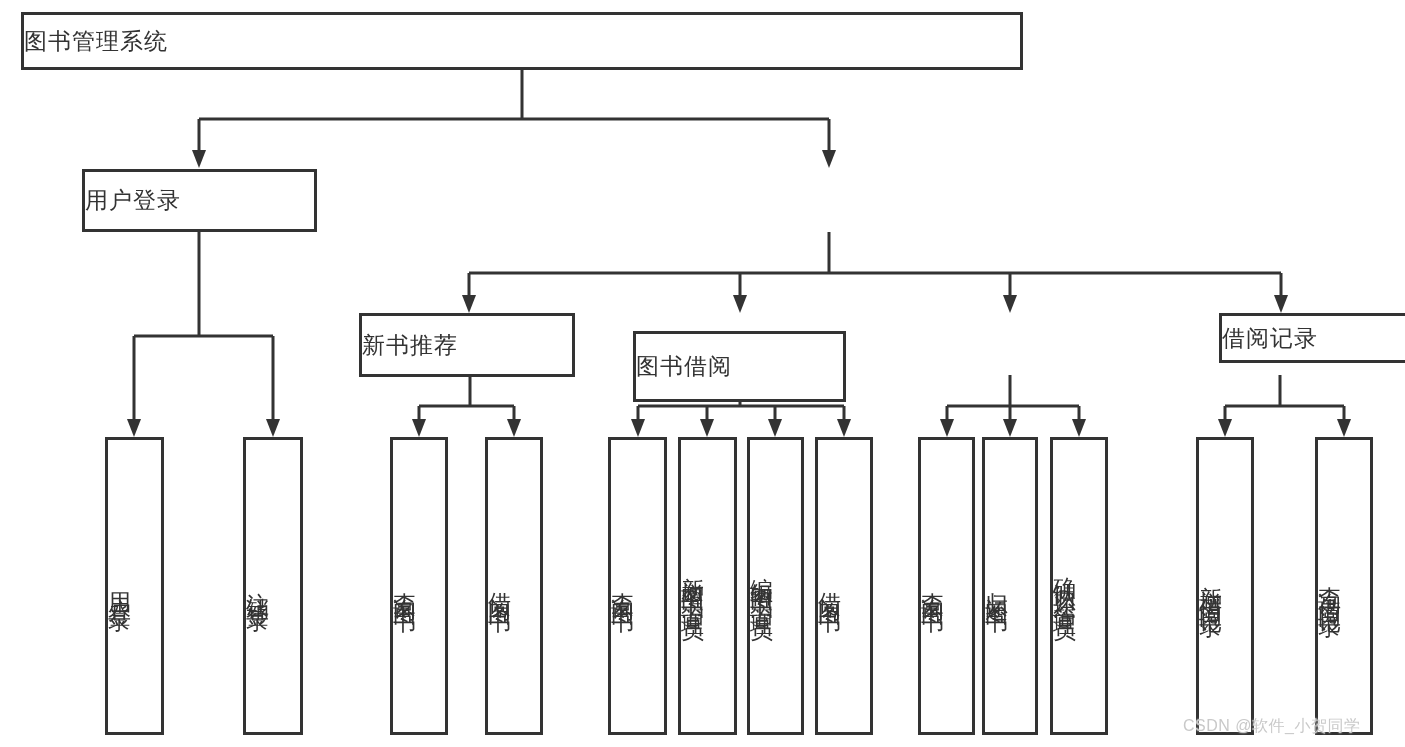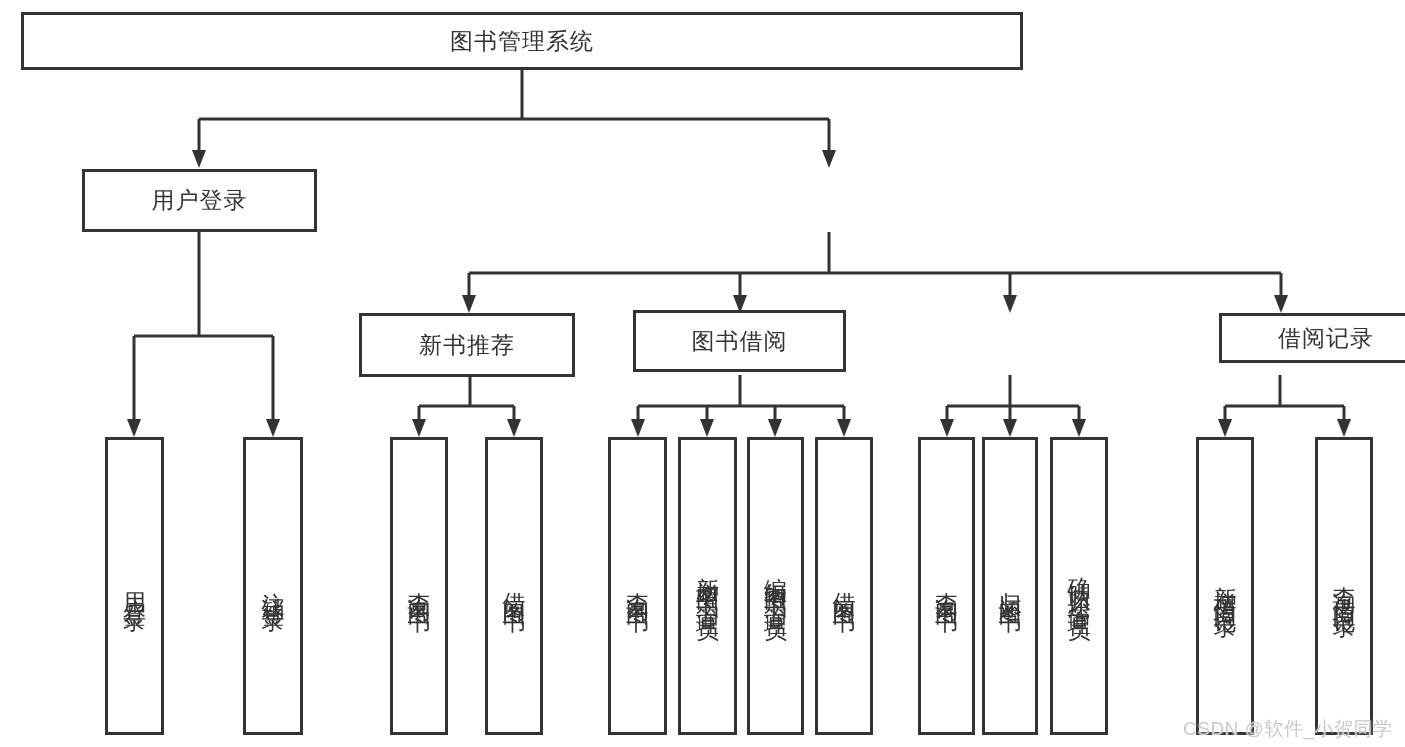--- a/index.html
+++ b/index.html
@@ -31,21 +31,20 @@
     fill: #333333;
     stroke: none;
   }
   .box {
     position: absolute;
     box-sizing: border-box;
     border: 3px solid #333333;
     background: #ffffff;
     display: flex;
     align-items: center;
-    justify-content: center;
     z-index: 2;
     text-align: center;
   }
   .box.h span {
     font-size: 23px;
     letter-spacing: 1px;
     white-space: nowrap;
   }
   .box.leaf span {
     writing-mode: vertical-rl;
@@ -53,21 +52,21 @@
     font-size: 23px;
     letter-spacing: 6px;
     line-height: 1;
     white-space: nowrap;
   }
   .watermark {
     position: absolute;
     left: 1183px;
     top: 716px;
     z-index: 3;
-    font-size: 19px;
+    font-size: 16px;
     color: #c9c9c9;
     letter-spacing: 0.5px;
     white-space: nowrap;
     text-shadow: 0 0 2px #ffffff;
   }
 </style>
 </head>
 <body>
 
 <div class="canvas">
@@ -112,21 +111,21 @@
     <span>图书管理系统</span>
   </div>
 
   <div class="box h" style="left:82px; top:169px; width:235px; height:63px">
     <span>用户登录</span>
   </div>
 
   <div class="box h" style="left:359px; top:313px; width:216px; height:64px">
     <span>新书推荐</span>
   </div>
-  <div class="box h" style="left:633px; top:310px; width:213px; height:62px">
+  <div class="box h" style="left:633px; top:331px; width:213px; height:71px">
     <span>图书借阅</span>
   </div>
   <div class="box h" style="left:1219px; top:313px; width:214px; height:50px">
     <span>借阅记录</span>
   </div>
 
   <div class="box leaf" style="left:105px; top:437px; width:59px; height:298px">
     <span>用户登录</span>
   </div>
   <div class="box leaf" style="left:243px; top:437px; width:60px; height:298px">

